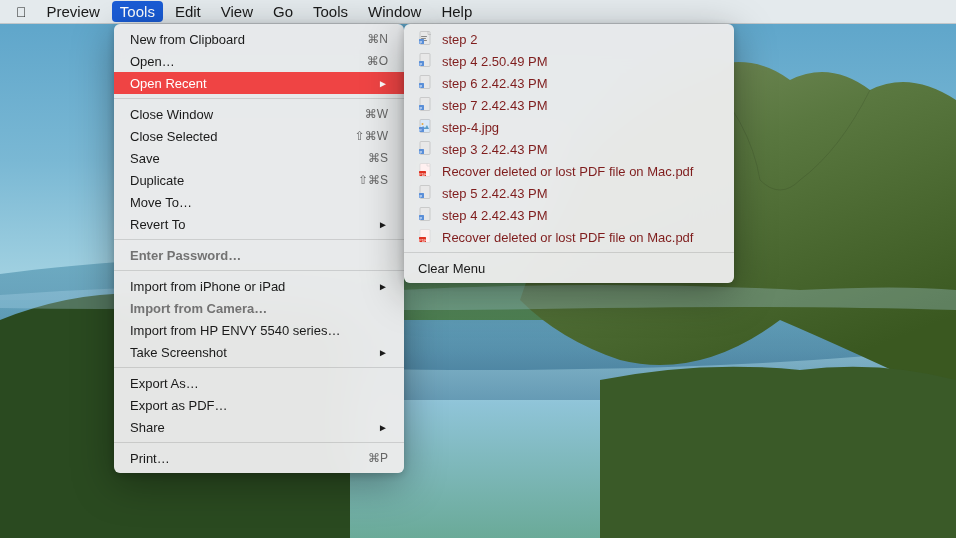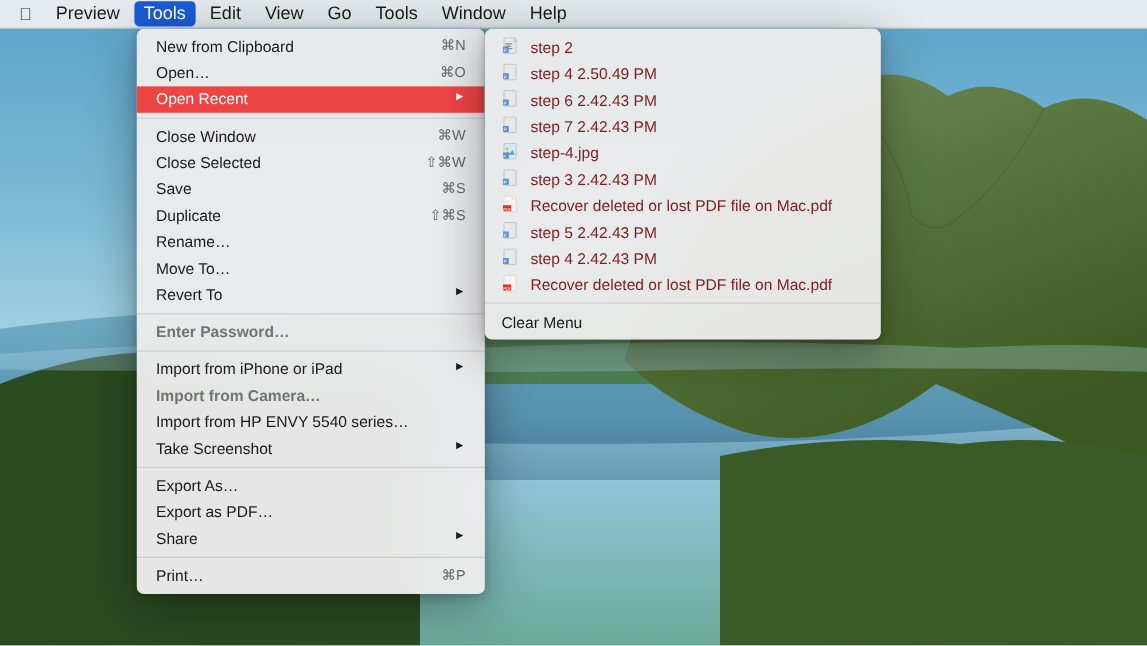--- a/index.html
+++ b/index.html
@@ -85,21 +85,21 @@
       backdrop-filter: blur(20px);
       border-radius: 6px;
       box-shadow: 0 10px 40px rgba(0,0,0,0.35), 0 2px 8px rgba(0,0,0,0.2);
       padding: 4px 0;
       z-index: 200;
       font-size: 13px;
     }
 
     .menu-item {
       display: flex;
-      align-items: flex-start;
+      align-items: center;
       justify-content: space-between;
       padding: 3px 16px;
       cursor: pointer;
       color: #1a1a1a;
       min-height: 22px;
     }
 
     .menu-item.highlighted {
       background: #ef4444;
       color: white;
@@ -275,24 +275,20 @@
   <div class="menu-item">
     <span>Save</span>
     <span class="shortcut">⌘S</span>
   </div>
 
   <div class="menu-item">
     <span>Duplicate</span>
     <span class="shortcut">⇧⌘S</span>
   </div>
 
-  <div class="menu-item">
-    <span>Rename…</span>
-    <span class="shortcut"></span>
-  </div>
 
   <div class="menu-item">
     <span>Move To…</span>
     <span class="shortcut"></span>
   </div>
 
   <div class="menu-item">
     <span>Revert To</span>
     <span class="submenu-arrow">►</span>
   </div>

